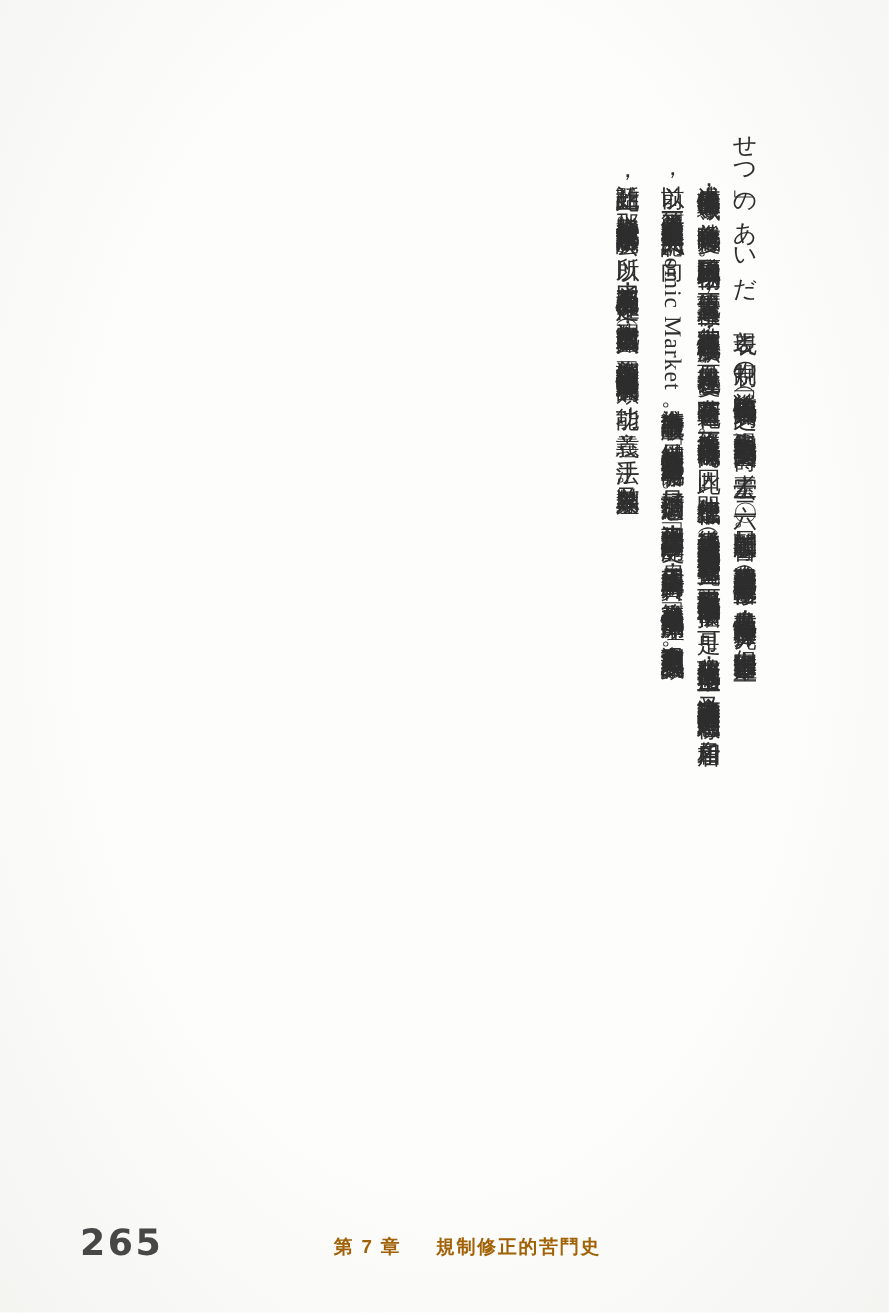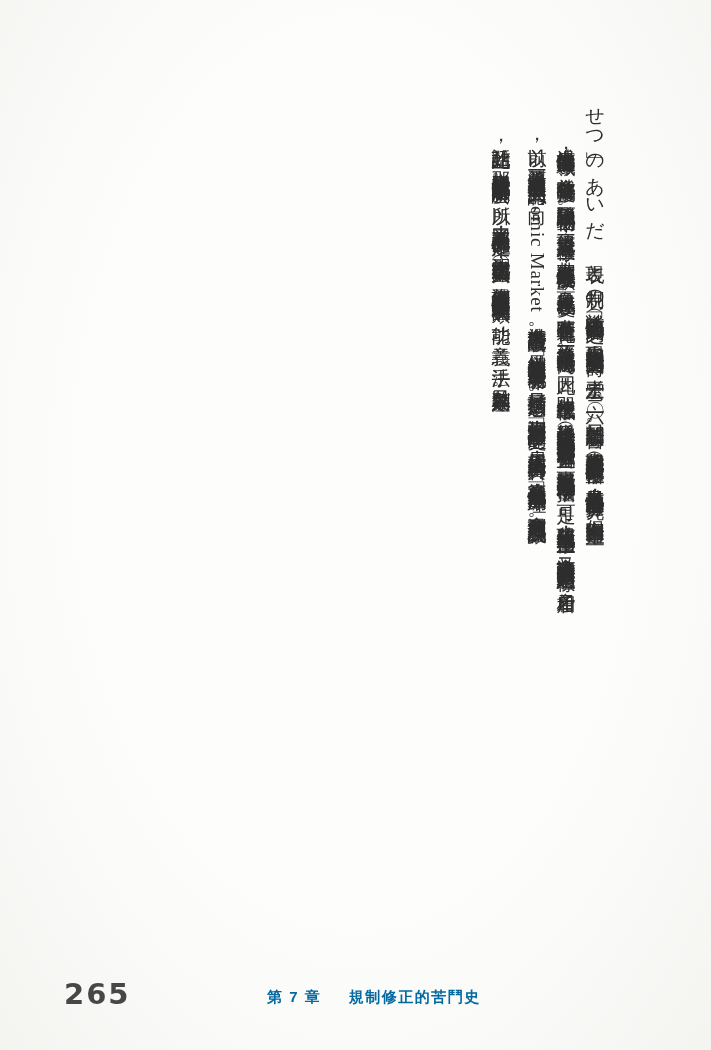--- a/index.html
+++ b/index.html
@@ -61,21 +61,21 @@
     color: #474747;
   }
   .chapter-line {
     position: absolute;
     left: 267px;
     top: 13px;
     font-family: "Liberation Sans", "DejaVu Sans", sans-serif;
     font-weight: bold;
     font-size: 15px;
     letter-spacing: 1.5px;
-    color: #0369a1;
+    color: #a16207;
     white-space: nowrap;
   }
   .chapter-line .chapter-title {
     margin-left: 22px;
   }
 </style>
 </head>
 <body>
 
 <main class="page">

